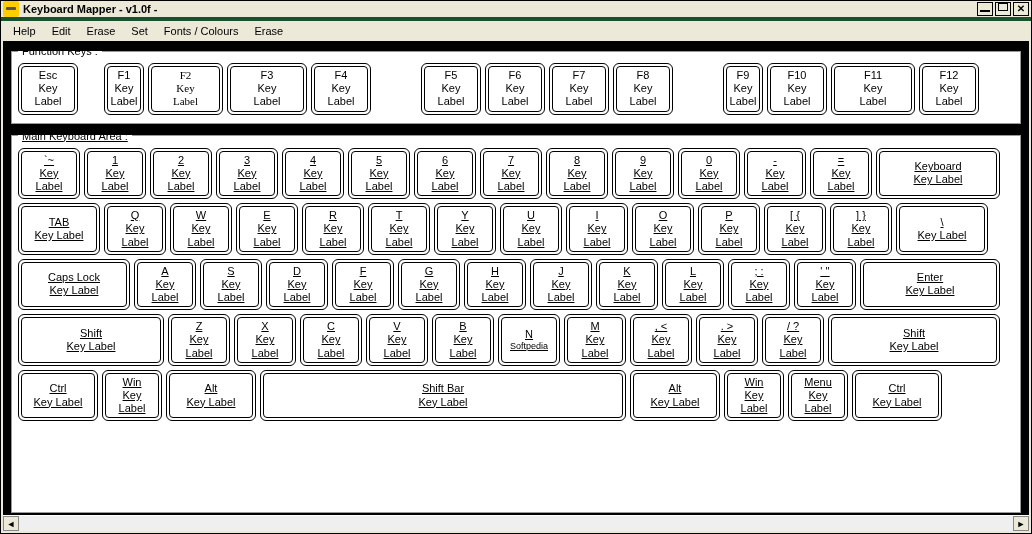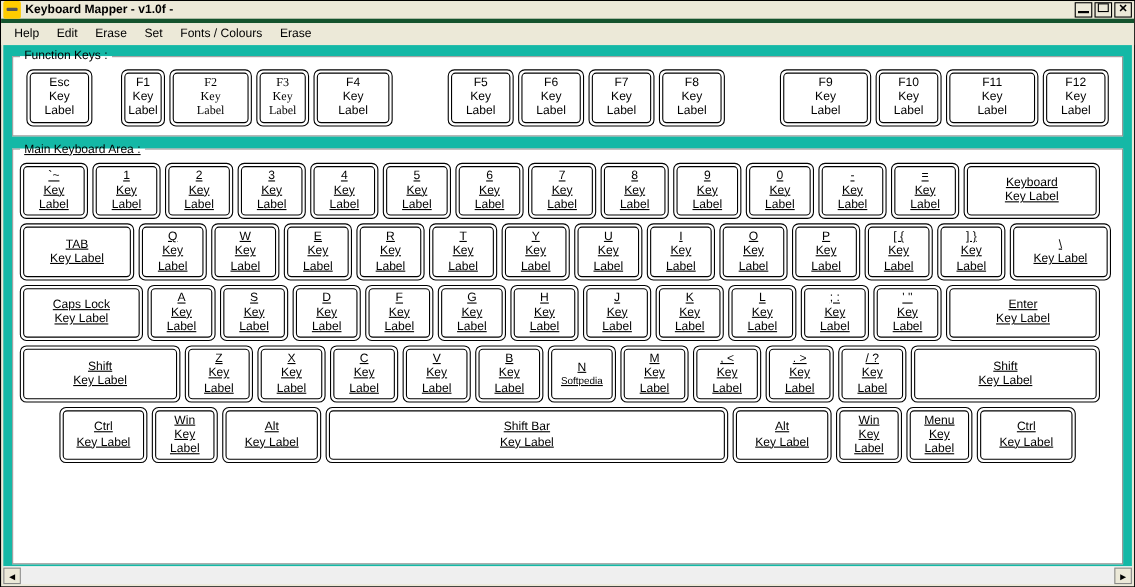--- a/index.html
+++ b/index.html
@@ -58,41 +58,41 @@
     display: flex;
     align-items: center;
     gap: 4px;
     background:#ece9d8;
   }
   .menubar .menu-item {
     padding: 1px 6px;
   }
   .client {
     flex: 1;
-    background: #14b8a6;
+    background: #000000;
     margin: 0 2px;
     overflow: hidden;
     display:flex; flex-direction:column;
   }
   fieldset.groupbox {
     border: 1px solid #999;
     margin: 4px 8px 2px 8px;
     padding: 6px 6px 8px 6px;
     background:#fff;
   }
   fieldset.groupbox > legend {
     padding: 0 4px;
     font-size: 11px;
   }
   .row {
     display: flex;
     gap: 4px;
     margin-bottom: 4px;
   }
-  .row:last-child { margin-bottom:0;justify-content:center; }
+  .row:last-child { margin-bottom:0; }
   .key {
     border: 1px solid #000;
     border-radius: 6px;
     padding: 2px;
     background:#fff;
     display:flex;
   }
   .key-inner {
     border: 1px solid #000;
     border-radius: 4px;
@@ -171,28 +171,28 @@
               <div class="lab2">Label</div>
             </div>
           </div>
           <div class="key" style="width: 75px; font-family: Liberation Serif, serif;">
             <div class="key-inner">
               <div class="cap">F2</div>
               <div class="lab">Key</div>
               <div class="lab2">Label</div>
             </div>
           </div>
-          <div class="key" style="width: 48px; font-family: Liberation Serif, serif;">
+          <div class="key" style="width: 80px;">
             <div class="key-inner">
               <div class="cap">F3</div>
               <div class="lab">Key</div>
               <div class="lab2">Label</div>
             </div>
           </div>
-          <div class="key" style="width: 72px;">
+          <div class="key" style="width: 60px;">
             <div class="key-inner">
               <div class="cap">F4</div>
               <div class="lab">Key</div>
               <div class="lab2">Label</div>
             </div>
           </div>
           <div style="width: 42px; flex: 0 0 auto;"></div>
           <div class="key" style="width: 60px;">
             <div class="key-inner">
               <div class="cap">F5</div>
@@ -215,21 +215,21 @@
             </div>
           </div>
           <div class="key" style="width: 60px;">
             <div class="key-inner">
               <div class="cap">F8</div>
               <div class="lab">Key</div>
               <div class="lab2">Label</div>
             </div>
           </div>
           <div style="width: 42px; flex: 0 0 auto;"></div>
-          <div class="key" style="width: 83px;">
+          <div class="key" style="width: 40px;">
             <div class="key-inner">
               <div class="cap">F9</div>
               <div class="lab">Key</div>
               <div class="lab2">Label</div>
             </div>
           </div>
           <div class="key" style="width: 60px;">
             <div class="key-inner">
               <div class="cap">F10</div>
               <div class="lab">Key</div>
@@ -349,21 +349,21 @@
             </div>
           </div>
           <div class="key" style="width: 124px;">
             <div class="key-inner">
               <div class="cap">Keyboard</div>
               <div class="lab">Key Label</div>
             </div>
           </div>
         </div>
       <div class="row" id="row2">
-          <div class="key" style="width: 104px; justify-content: center;">
+          <div class="key" style="width: 82px; justify-content: center;">
             <div class="key-inner">
               <div class="cap">TAB</div>
               <div class="lab">Key Label</div>
             </div>
           </div>
           <div class="key" style="width: 62px;">
             <div class="key-inner">
               <div class="cap">Q</div>
               <div class="lab">Key</div>
               <div class="lab2">Label</div>

